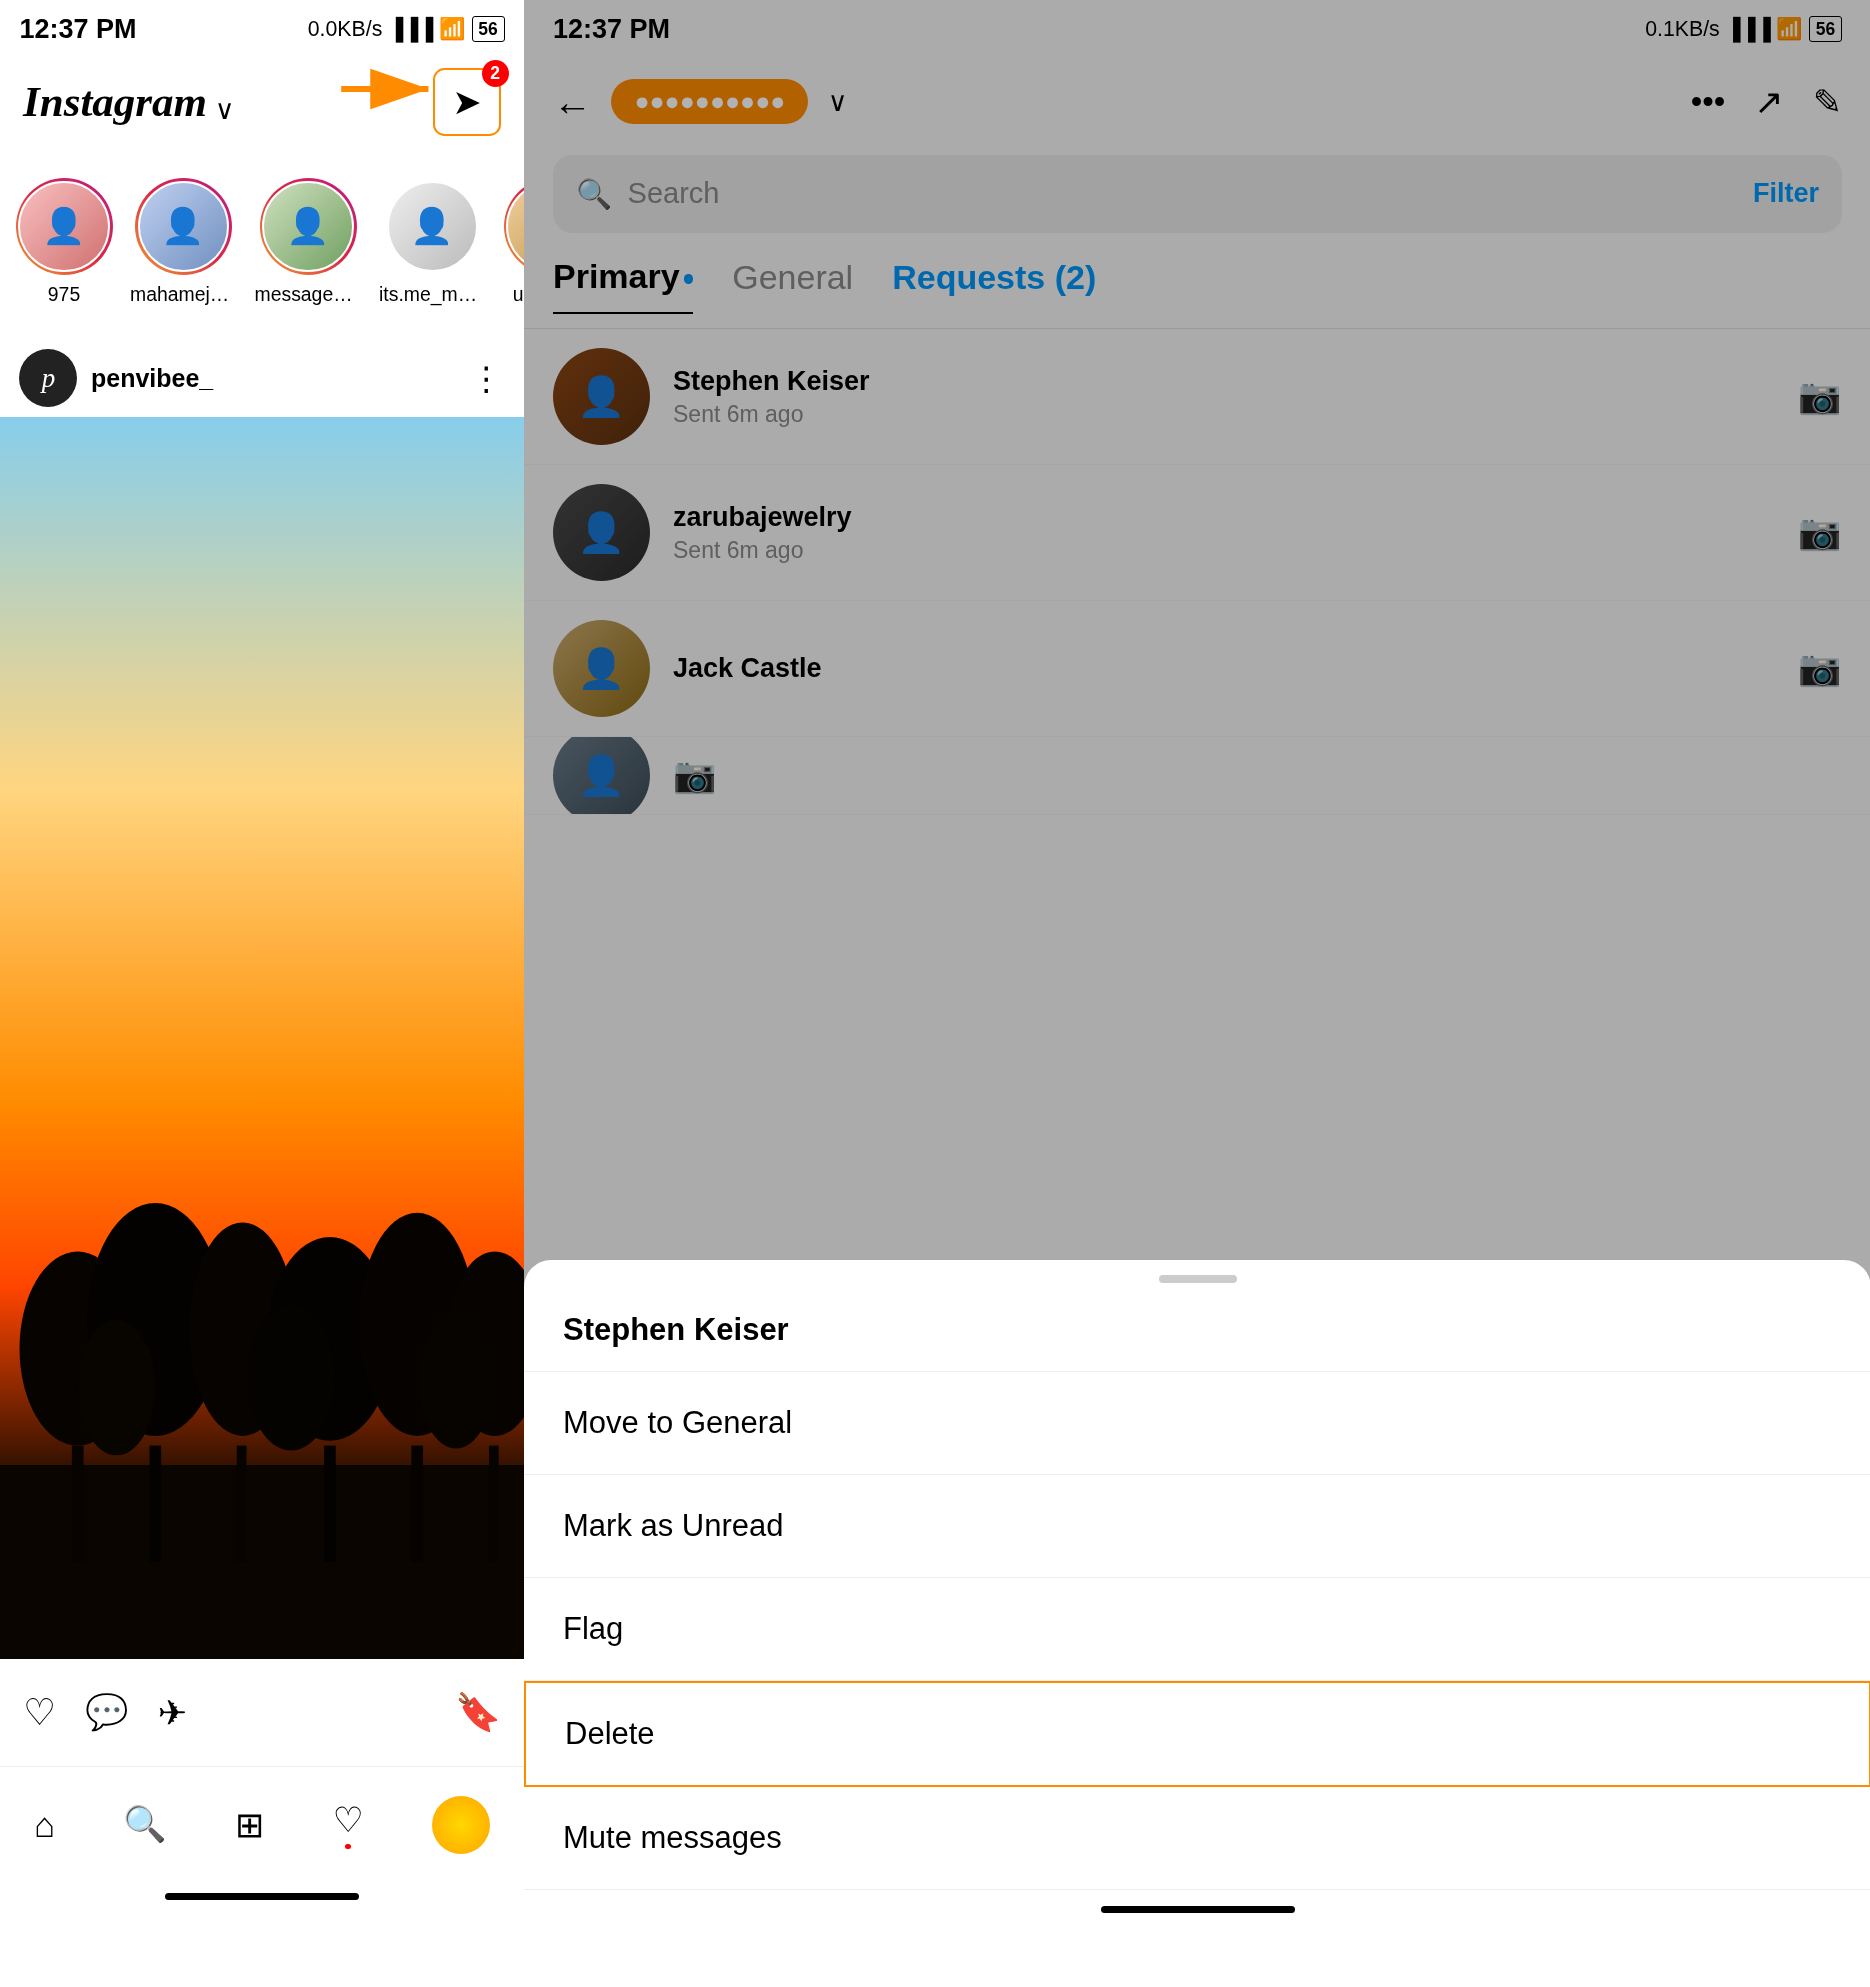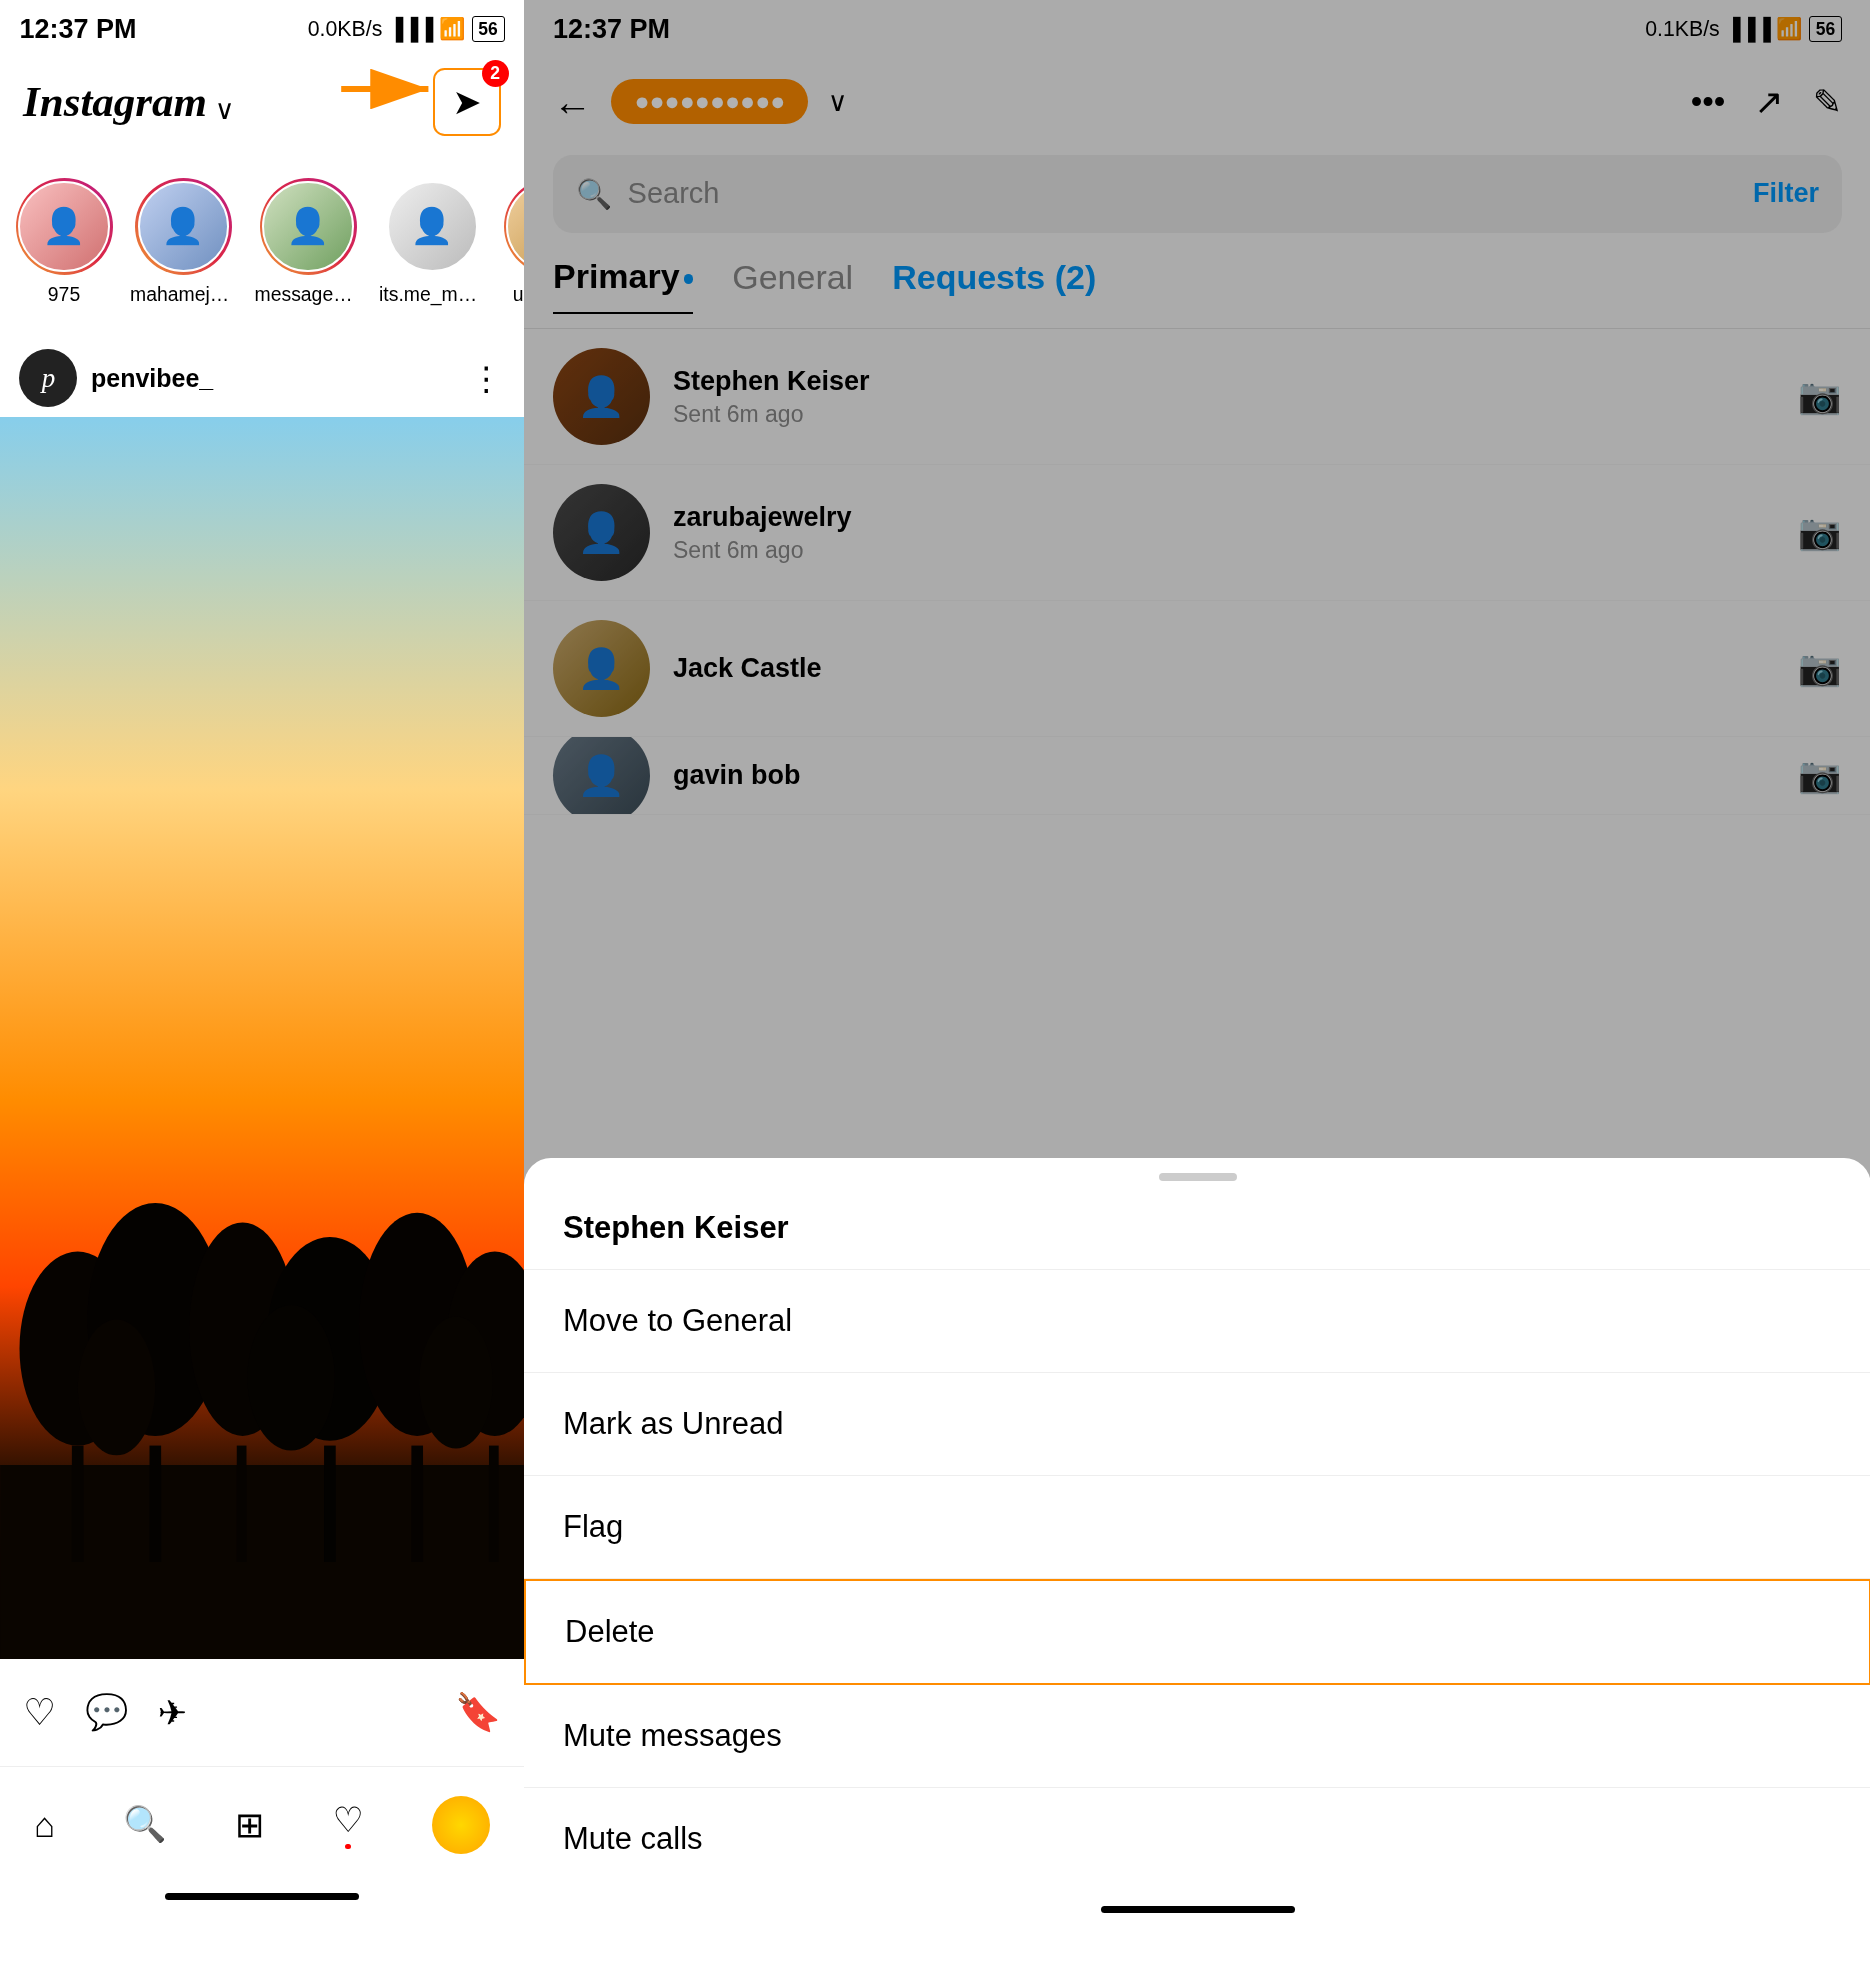--- a/index.html
+++ b/index.html
@@ -791,40 +791,36 @@
       </div>
       <div class="convo-info">
         <div class="convo-name">Jack Castle</div>
       </div>
       <span class="convo-camera">📷</span>
     </div>
     <div class="convo-item" style="height:78px;overflow:hidden;">
       <div class="convo-avatar convo-avatar-4">
         <div class="avatar-face">👤</div>
       </div>
-      <div class="convo-info">
-        <div class="convo-name">gavin bob</div>
-      </div>
       <span class="convo-camera">📷</span>
     </div>
   </div>
 
   <div class="bottom-sheet-overlay">
     <div class="bottom-sheet">
       <div class="sheet-handle-container">
         <div class="sheet-handle"></div>
       </div>
       <div class="sheet-title">Stephen Keiser</div>
 
       <div class="sheet-item">Move to General</div>
       <div class="sheet-item">Mark as Unread</div>
       <div class="sheet-item">Flag</div>
       <div class="sheet-item highlighted" style="border:2.9px solid #FF8C00;margin:0;">Delete</div>
       <div class="sheet-item">Mute messages</div>
-      <div class="sheet-item" style="border-bottom:none;">Mute calls</div>
 
       <div class="home-indicator-right">
         <div class="home-bar"></div>
       </div>
     </div>
   </div>
 
 </div>
 
 

